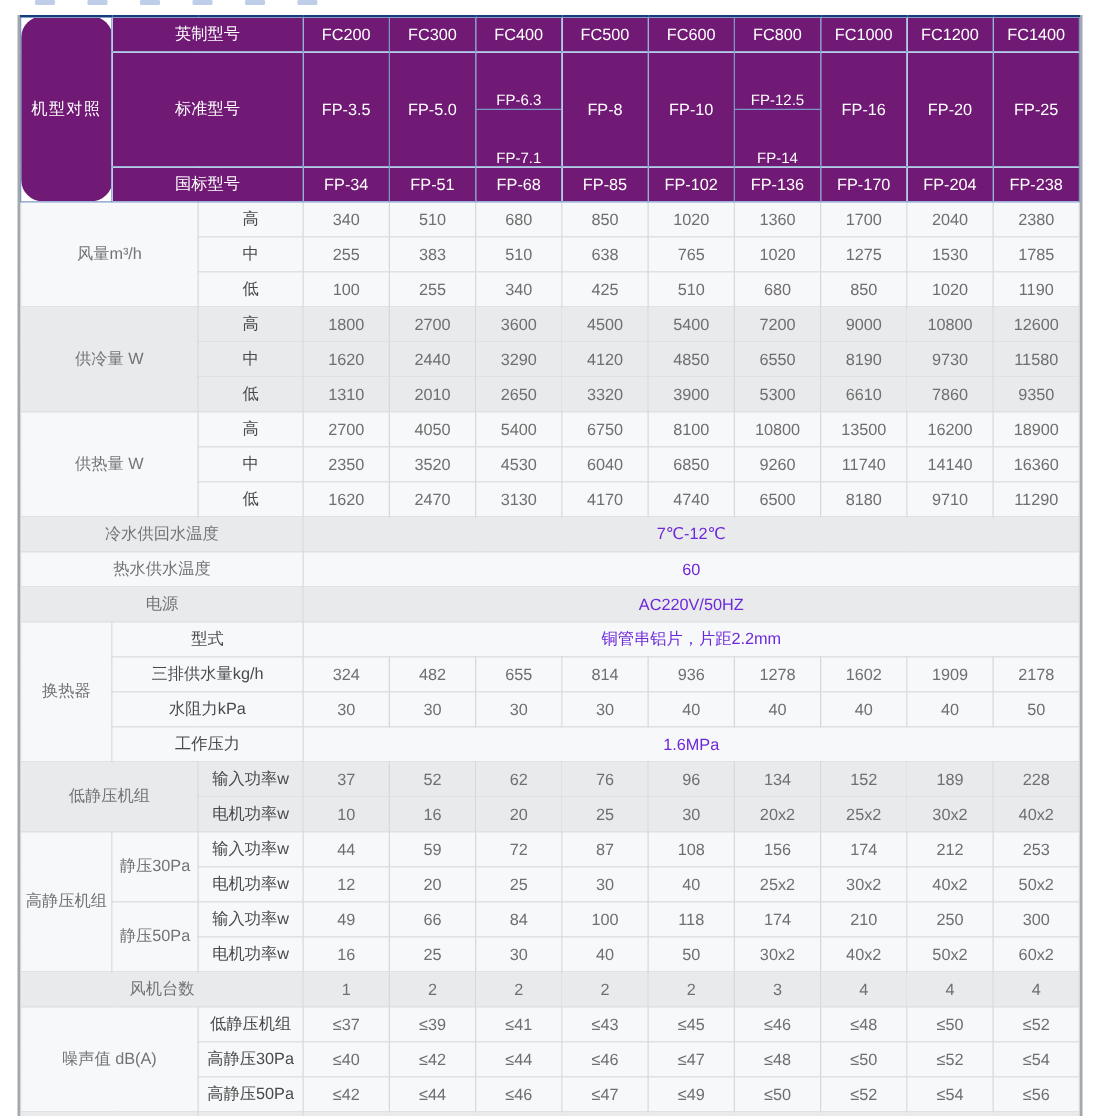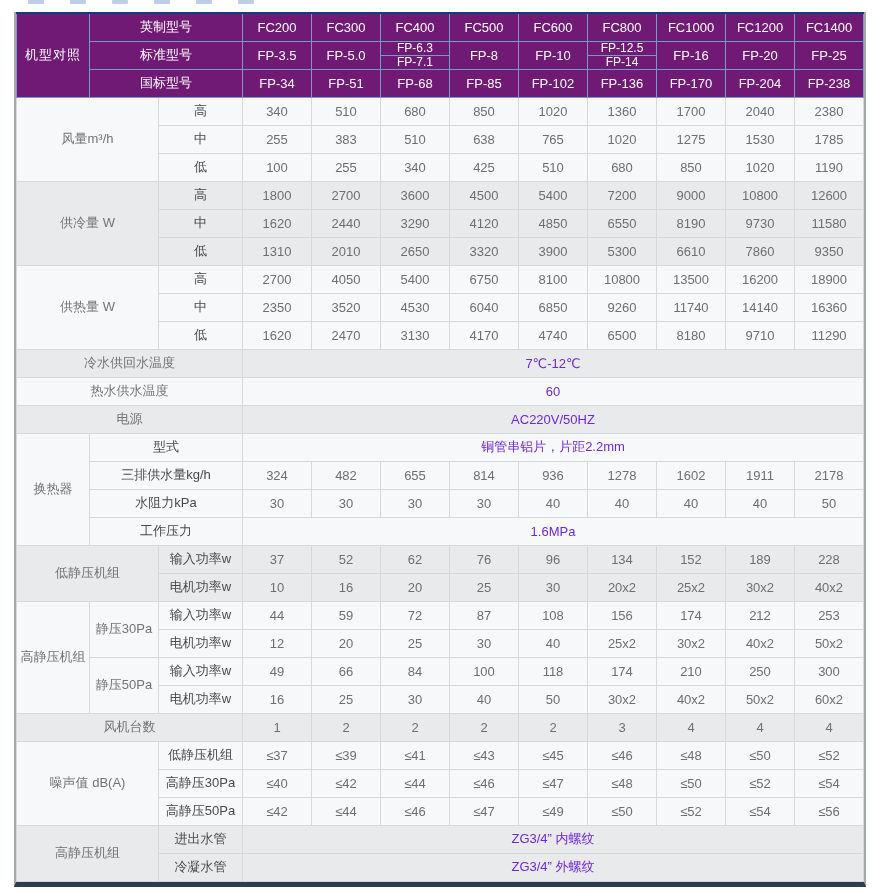--- a/index.html
+++ b/index.html
@@ -7,23 +7,23 @@
   .remnant{position:absolute;top:0;left:28px;height:5px;display:flex;gap:26px;overflow:hidden;}
   .remnant i{display:block;width:16px;height:4px;background:#8aa6d6;opacity:.55;border-radius:1px;}
   .tablewrap{position:absolute;top:12px;left:14px;
     border-left:2px solid #a4a8ac;border-right:2px solid #a4a8ac;border-bottom:5px solid #2e3c50;}
   table{border-collapse:collapse;table-layout:fixed;width:843px;}
   td{box-sizing:border-box;height:28px;padding:0 2px;text-align:center;vertical-align:middle;
      border:1px solid #d6d8da;font-size:13px;overflow:hidden;white-space:nowrap;}
   
   tr.hdr td{background:#701a75;color:#ffffff;border:1px solid #7b97c7;font-size:13px;}
   tr.hdr.first td{border-top:2px solid #143c7e;}
-  td.corner{font-size:13px;letter-spacing:1px;}
+  td.corner{font-size:13px;letter-spacing:1px;border-radius:17px;}
   td.split{padding:0;}
-  td.split div{height:13px;line-height:13px;font-size:12px;}
+  td.split div{height:13px;line-height:13px;font-size:12px;margin-top:32px;}
   td.split div:first-child{border-bottom:1px solid #7b97c7;}
   
   tr.sl td{background:#f7f8fa;}
   tr.sg td{background:#e9eaec;}
   td.lbl{color:#737373;}
   td.sub{color:#4a4a4a;}
   td.val{color:#6f6f6f;}
   td.merged{color:#6d28d9;}
 </style>
 </head>
@@ -235,21 +235,21 @@
     </tr>
     <tr class="sl">
       <td class="sub" colspan="2">三排供水量kg/h</td>
     <td class="val">324</td>
             <td class="val">482</td>
             <td class="val">655</td>
             <td class="val">814</td>
             <td class="val">936</td>
             <td class="val">1278</td>
             <td class="val">1602</td>
-            <td class="val">1911</td>
+            <td class="val">1909</td>
             <td class="val">2178</td>
           </tr>
     <tr class="sl">
       <td class="sub" colspan="2">水阻力kPa</td>
     <td class="val">30</td>
             <td class="val">30</td>
             <td class="val">30</td>
             <td class="val">30</td>
             <td class="val">40</td>
             <td class="val">40</td>

